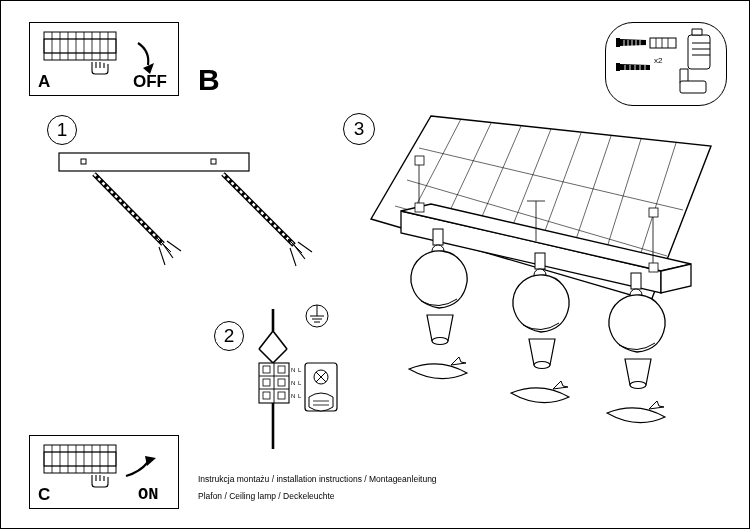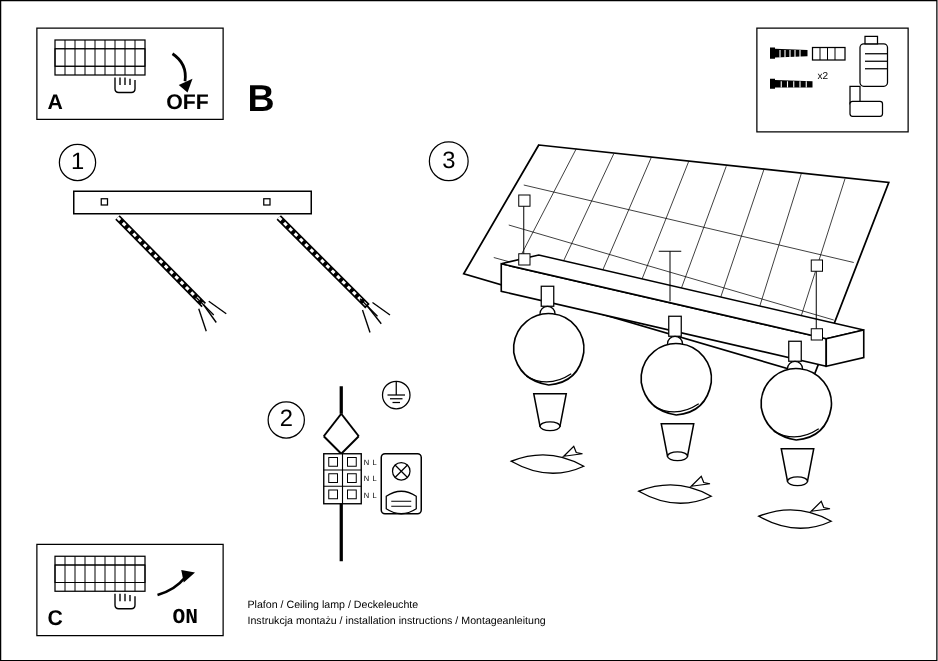--- a/index.html
+++ b/index.html
@@ -64,21 +64,21 @@
         <path d="M108 20 q12 8 10 22" fill="none" stroke="#000" stroke-width="2.2"></path>
         <polygon points="113,45 124,40 120,51" fill="#000"></polygon>
       </g>
     </svg>
     <span class="lbl abs" style="left:8px; top:50px;">A</span>
     <span class="lbl abs" style="left:103px; top:50px;text-align:right;">OFF</span>
   </div>
 
   <span class="lbl-big abs" style="left:197px; top:64px;">B</span>
 
-  <div class="panel abs" style="left:604px; top:21px; width:122px; height:84px;">
+  <div class="panel abs" style="left:604px; top:21px; width:122px; height:84px;border-radius:28px;">
     <svg width="120" height="82" viewBox="0 0 120 82">
 
       <g>
         <rect x="10" y="15" width="4" height="9" fill="#000"></rect>
         <polygon points="14,16 40,17 40,22 14,23" fill="#000"></polygon>
         <g stroke="#fff" stroke-width="0.9">
           <line x1="18" y1="17" x2="18" y2="23"></line>
           <line x1="22" y1="17" x2="22" y2="23"></line>
           <line x1="26" y1="17" x2="26" y2="23"></line>
           <line x1="30" y1="17" x2="30" y2="23"></line>
@@ -320,17 +320,17 @@
       <g>
         <path d="M96 40 q14 -4 22 -14" fill="none" stroke="#000" stroke-width="2.2"></path>
         <polygon points="115,20 126,22 117,30" fill="#000"></polygon>
       </g>
     </svg>
     <span class="lbl abs" style="left:8px; top:50px;">C</span>
     <span class="lbl abs" style="left:108px; top:50px;font-family:Liberation Mono, monospace;">ON</span>
   </div>
 
   <div class="abs footer" style="left:197px; top:472px; width:330px;">
+    <div>Instrukcja montażu / installation instructions / Montageanleitung</div>
     <div style="margin-top:4px;">Plafon / Ceiling lamp / Deckeleuchte</div>
-    <div>Instrukcja montażu / installation instructions / Montageanleitung</div>
   </div>
 
 </div>
 
 </body></html>

